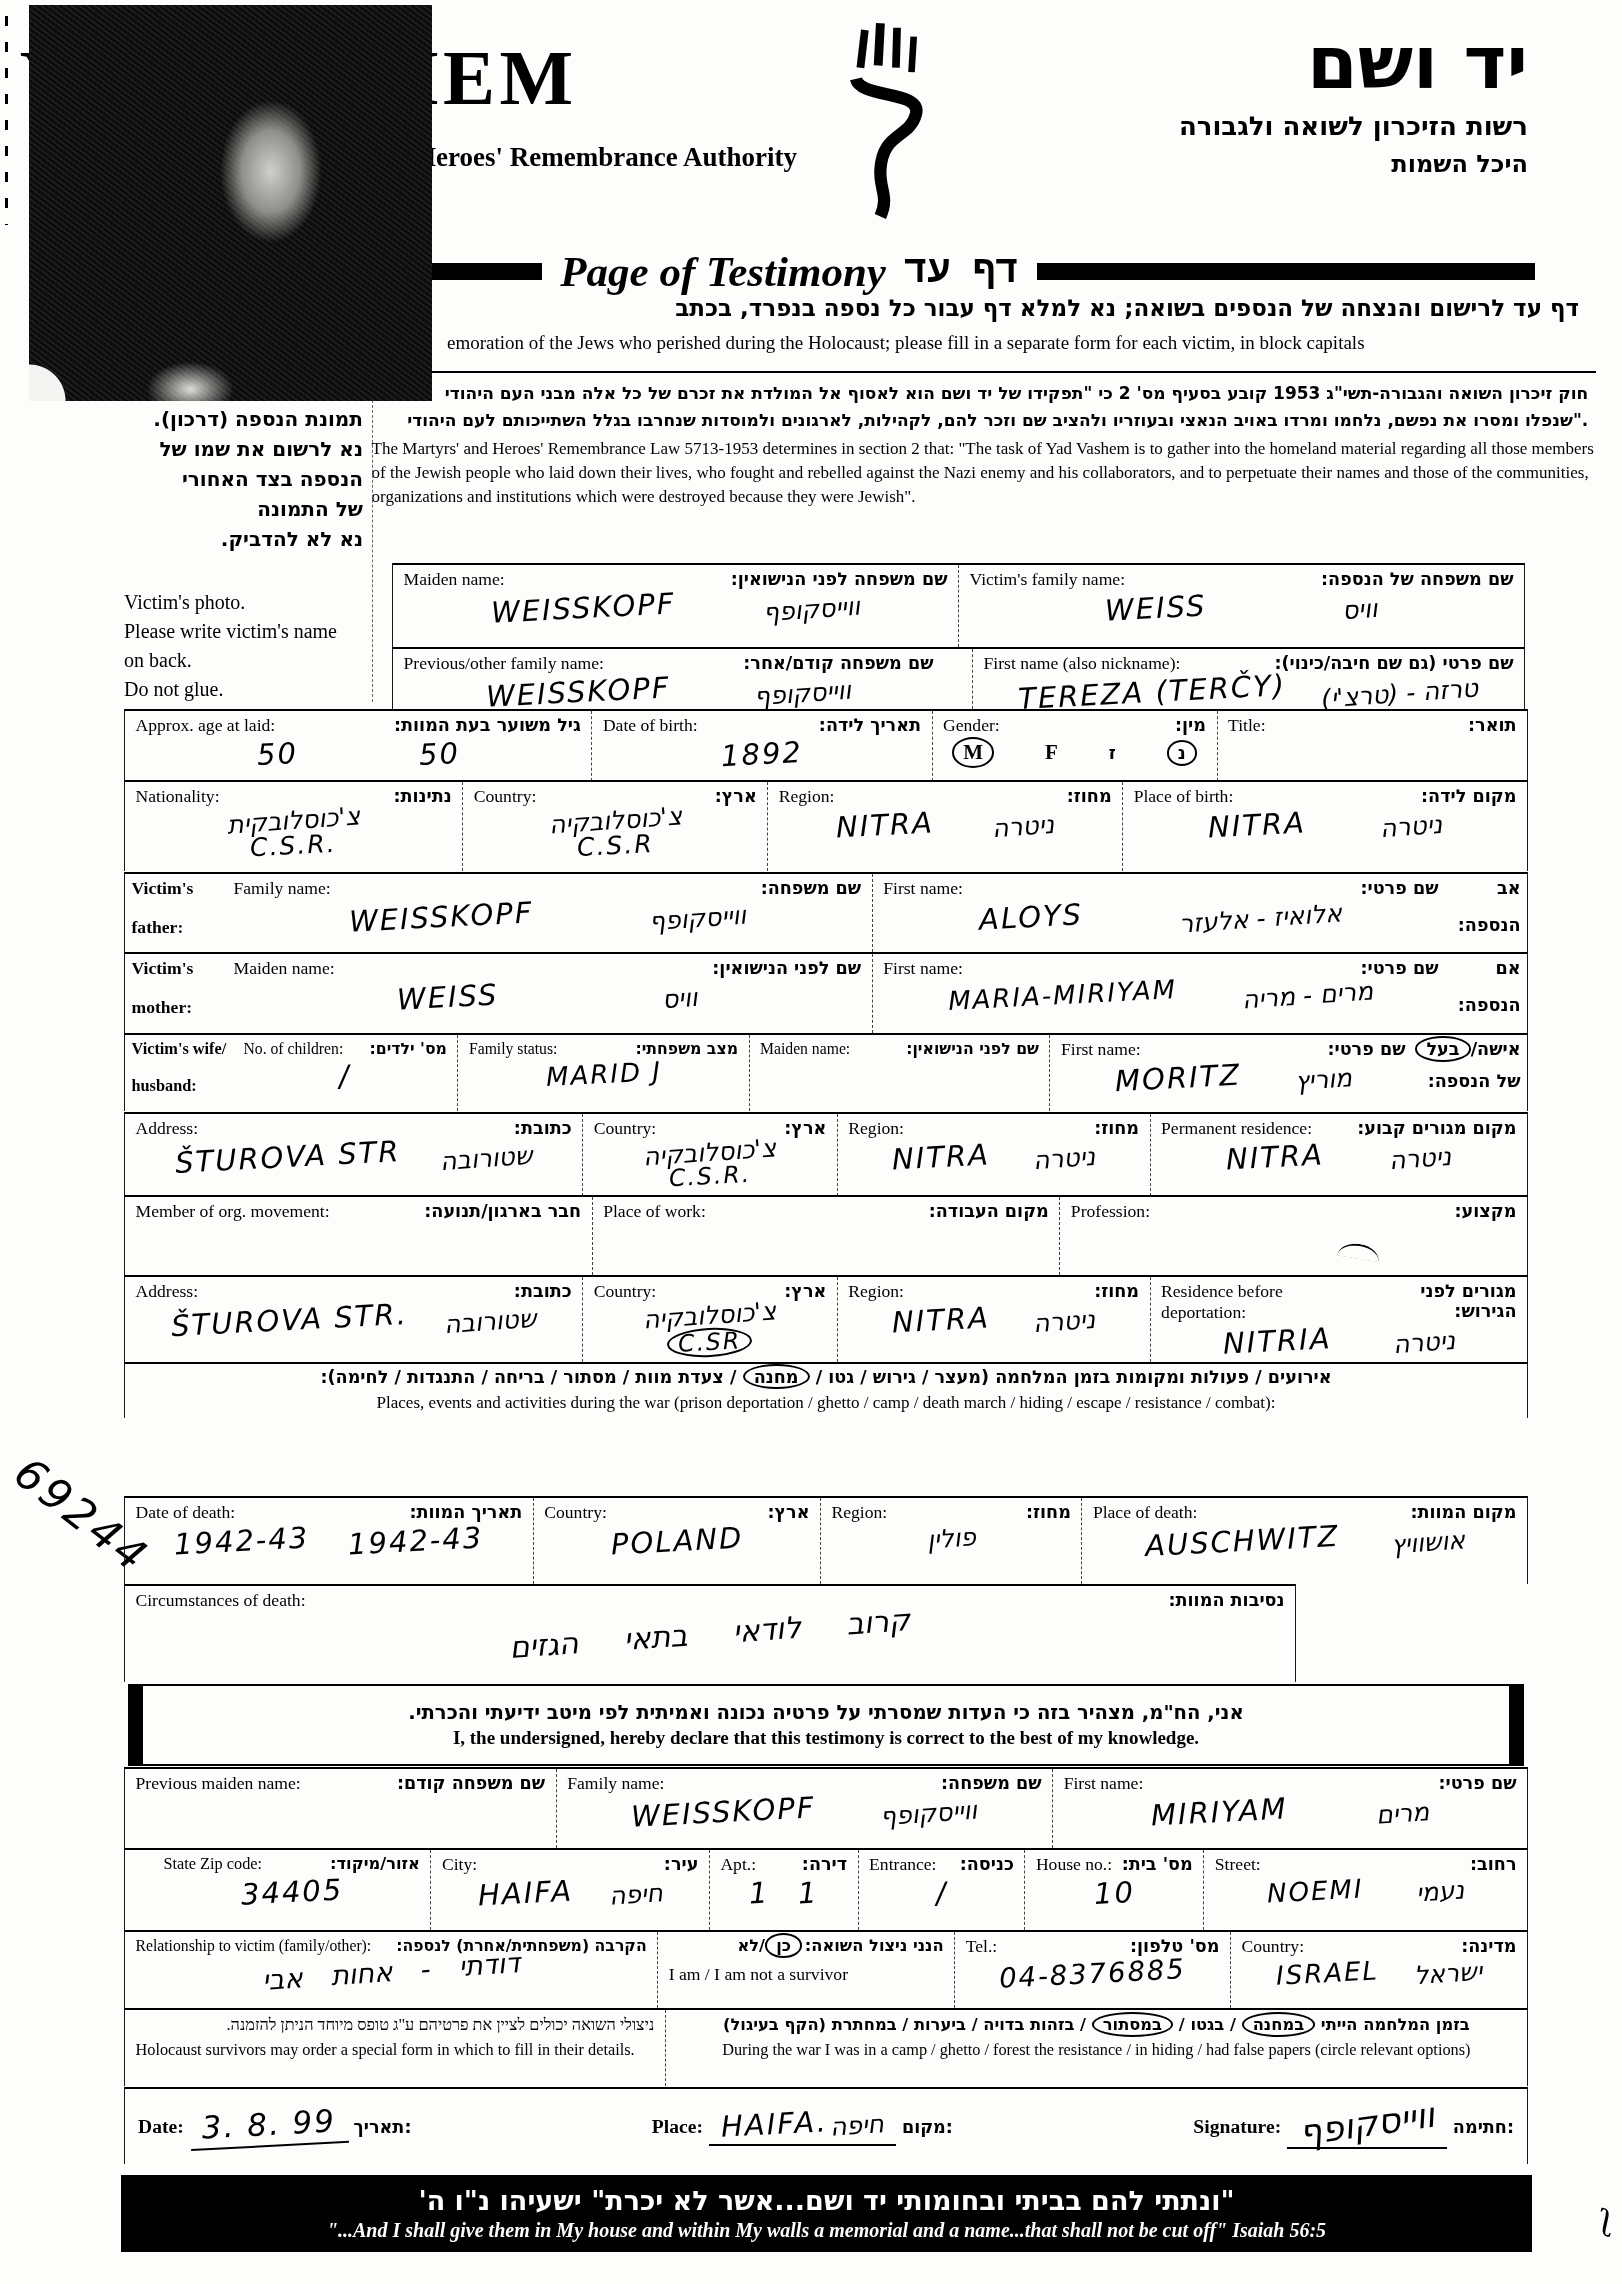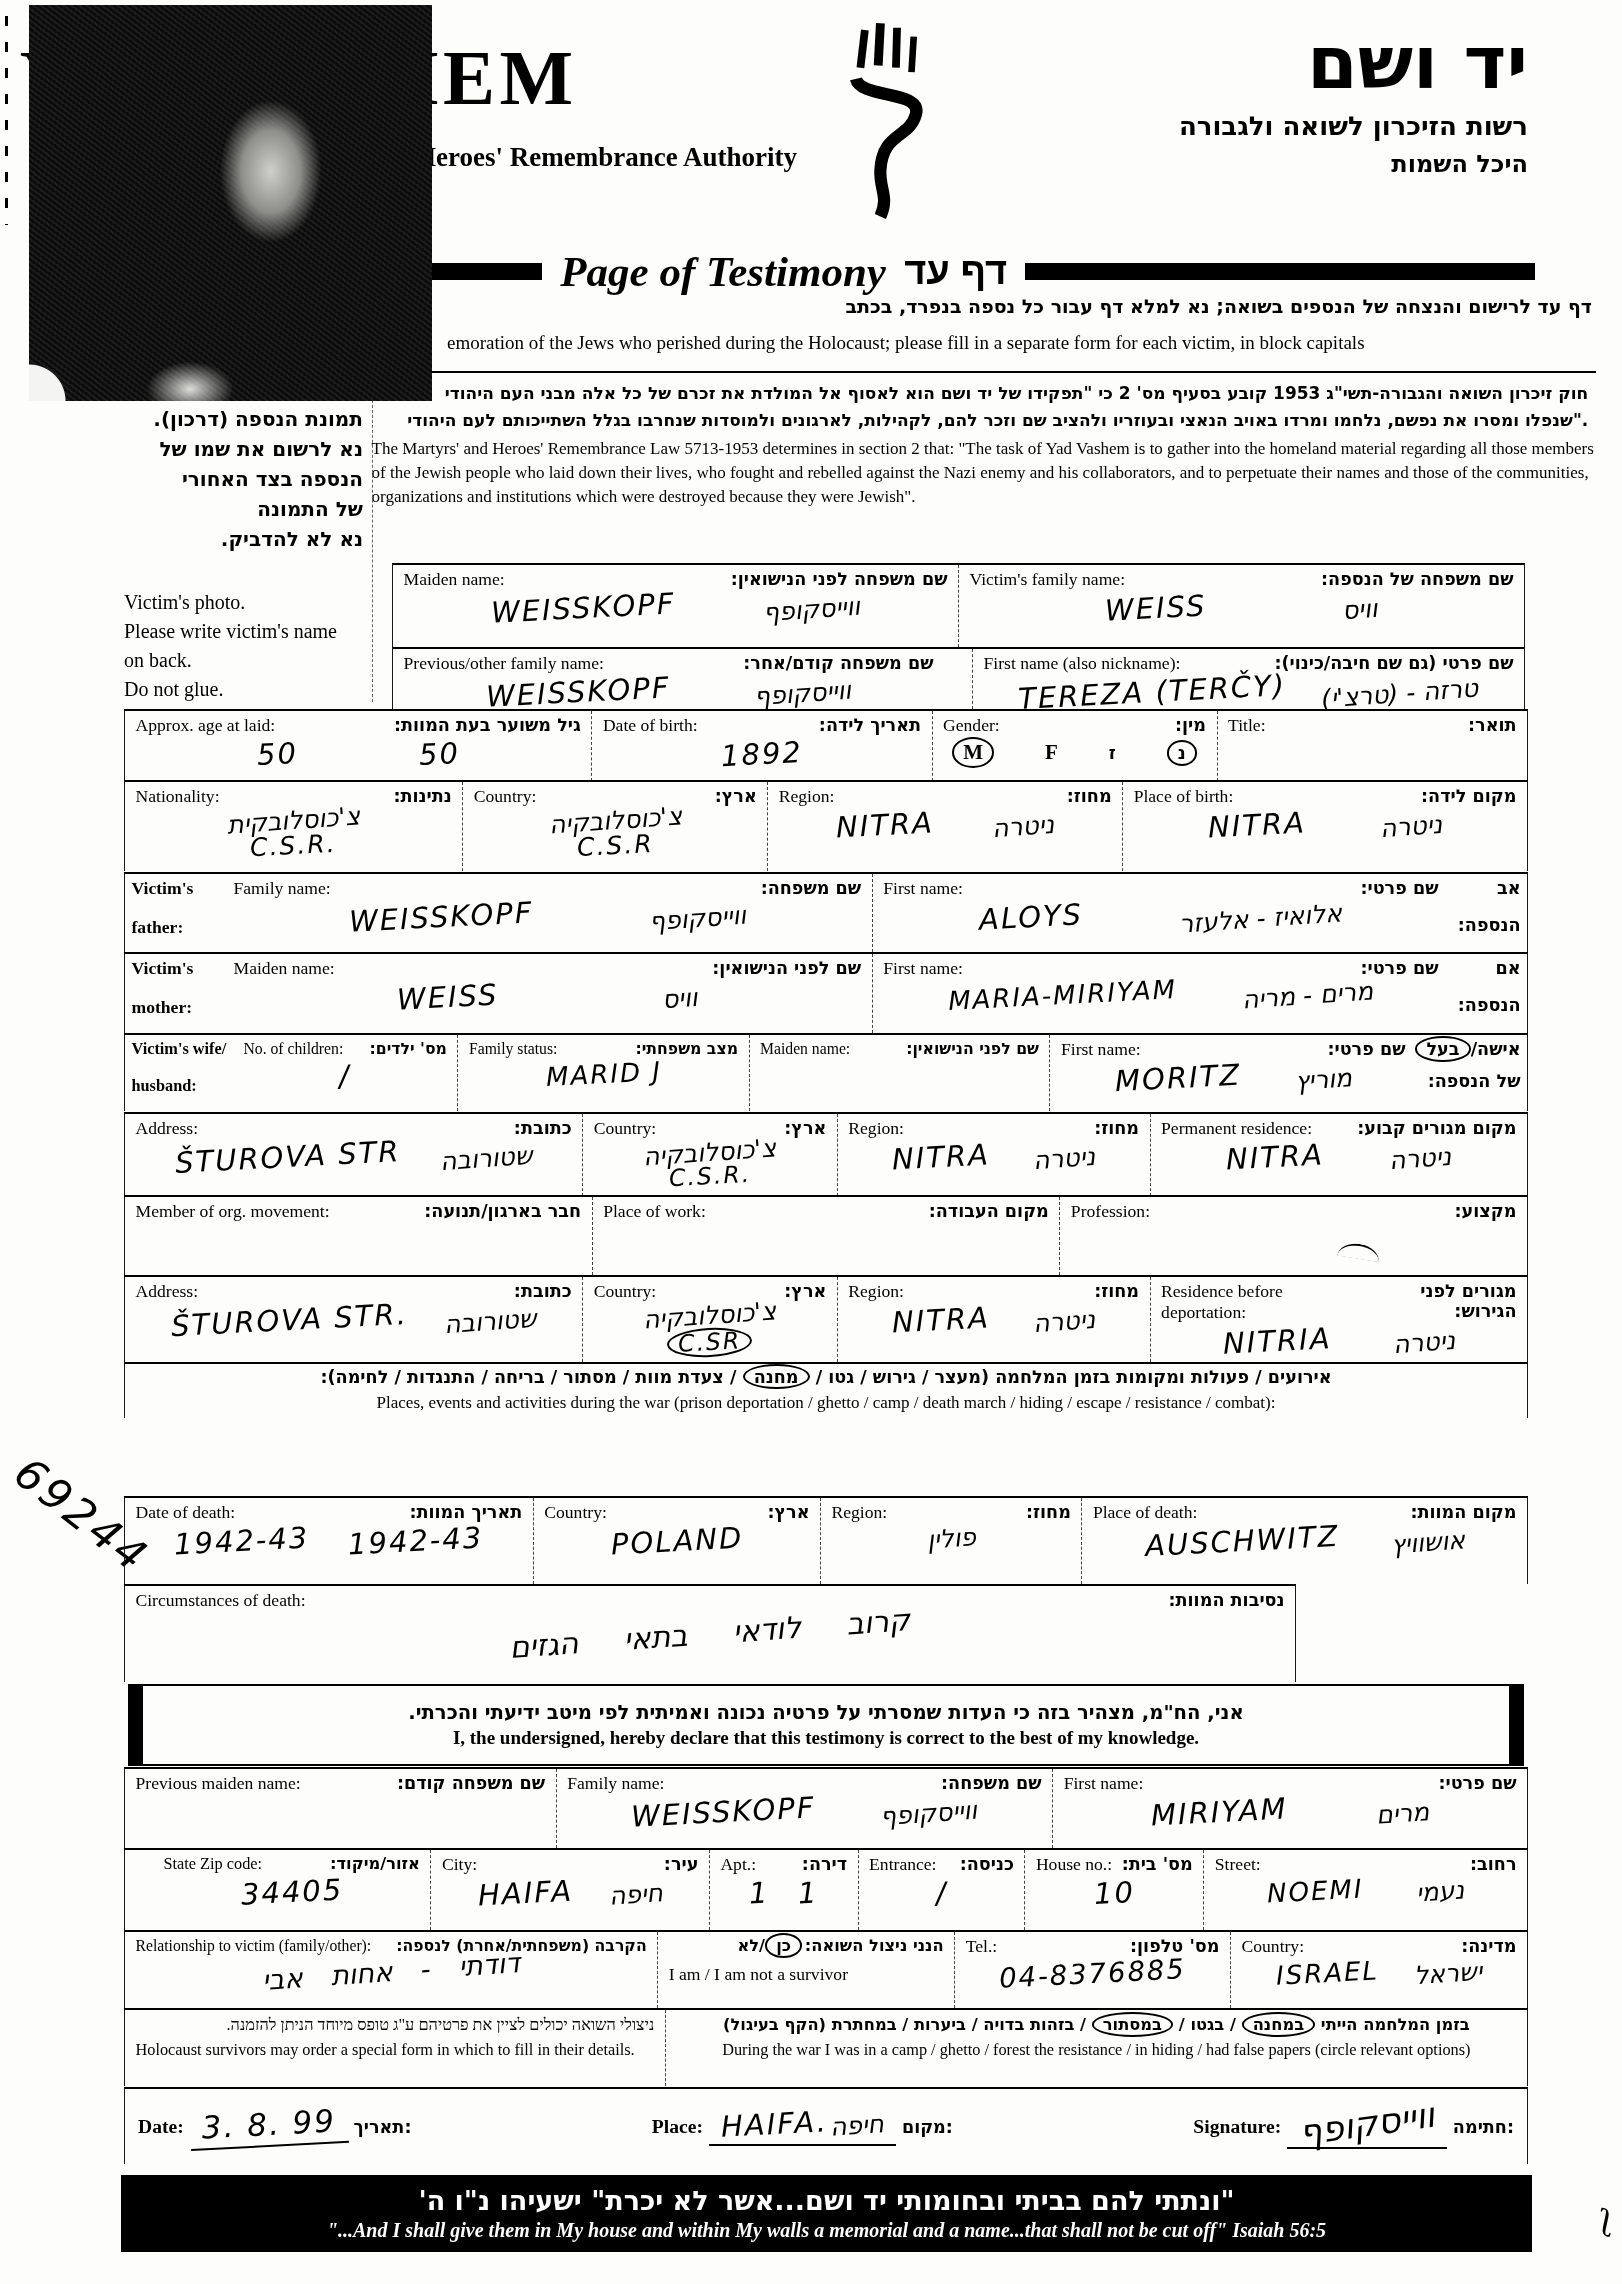--- a/index.html
+++ b/index.html
@@ -27,21 +27,21 @@
   .photo{position:absolute;left:29px;top:5.2px;width:403px;height:396px;z-index:6;
      background:
        radial-gradient(circle at 0% 100%, #f4f4f2 0 36px, rgba(255,255,255,0) 37px),
        radial-gradient(ellipse 62px 39px at 40% 97%, #dcdcd8 0%, rgba(20,20,20,0) 70%),
        radial-gradient(ellipse 65px 91px at 60% 42%, #cfcfcb 0%, #8e8e8a 45%, rgba(10,10,10,0) 78%),
        repeating-linear-gradient(37deg, rgba(255,255,255,.07) 0 2px, rgba(0,0,0,0) 2px 4.6px),
        #0c0c0c;}
   .titlebar{position:absolute;left:392px;top:247px;width:1143px;display:flex;align-items:center;gap:18.3px;}
   .bar{height:17px;background:#000;flex:none;}
   .t-en{font-family:"Liberation Serif",serif;font-style:italic;font-weight:700;font-size:43px;white-space:nowrap;}
-  .t-he{font-family:Liberation Sans, sans-serif;font-weight:700;font-size:38px;white-space:nowrap;}
+  .t-he{font-family:Liberation Mono, monospace;font-weight:700;font-size:38px;white-space:nowrap;}
   .law{position:absolute;left:369px;top:371px;width:1227px;border-top:2px solid #000;padding-top:6.5px;box-sizing:border-box;}
   .law-he{margin:1.3px 7.8px 1.3px 0;font-family:"DejaVu Sans",sans-serif;font-weight:700;font-size:17px;text-align:right;line-height:1.5;}
   .law-en{margin:3.9px 0 0 2.6px;font-size:17px;line-height:1.42;}
   .decl{position:absolute;left:128px;top:1684px;width:1396px;height:82px;border:2.6px solid #000;
         box-sizing:border-box;display:flex;}
   .dbar{width:13px;background:#000;flex:none;}
   .dtxt{flex:1;display:flex;flex-direction:column;justify-content:center;text-align:center;}
   .d-he{font-family:"DejaVu Sans",sans-serif;font-weight:700;font-size:19.6px;}
   .d-en{font-family:"Liberation Serif",serif;font-weight:700;font-size:19px;margin-top:3.9px;}
   .banner{position:absolute;left:121px;top:2175px;width:1411px;height:77px;background:#000;color:#fff;
@@ -92,21 +92,21 @@
     <div style="font-family:'DejaVu Sans',sans-serif;font-weight:700;font-size:24px;margin-top:9.1px;">היכל השמות</div>
   </div>
 
   <div class="titlebar">
     <div class="bar" style="width:150px;"></div>
     <div class="t-en">Page of Testimony</div>
     <div class="t-he">דף עד</div>
     <div class="bar" style="flex:1;"></div>
   </div>
 
-  <div class="abs" dir="rtl" style="left:369px;top:295px;width:1223px;text-align:right;font-family:'DejaVu Sans',sans-serif;font-weight:700;font-size:19px;">דף עד לרישום והנצחה של הנספים בשואה; נא למלא דף עבור כל נספה בנפרד, בכתב</div>
+  <div class="abs" dir="rtl" style="left:356px;top:295px;width:1223px;text-align:right;font-family:'DejaVu Sans',sans-serif;font-weight:700;font-size:23px;">דף עד לרישום והנצחה של הנספים בשואה; נא למלא דף עבור כל נספה בנפרד, בכתב</div>
   <div class="abs len" style="left:447px;top:332px;width:1150px;font-size:19px;">emoration of the Jews who perished during the Holocaust; please fill in a separate form for each victim, in block capitals</div>
 
   <div class="law">
     <p class="law-he">חוק זיכרון השואה והגבורה-תשי"ג 1953 קובע בסעיף מס' 2 כי "תפקידו של יד ושם הוא לאסוף אל המולדת את זכרם של כל אלה מבני העם היהודי</p>
     <p class="law-he">שנפלו ומסרו את נפשם, נלחמו ומרדו באויב הנאצי ובעוזריו ולהציב שם וזכר להם, לקהילות, לארגונים ולמוסדות שנחרבו בגלל השתייכותם לעם היהודי".</p>
     <p class="law-en">The Martyrs' and Heroes' Remembrance Law 5713-1953 determines in section 2 that: "The task of Yad Vashem is to gather into the homeland material regarding all those members of the Jewish people who laid down their lives, who fought and rebelled against the Nazi enemy and his collaborators, and to perpetuate their names and those of the communities, organizations and institutions which were destroyed because they were Jewish".</p>
   </div>
 
   <div class="abs" dir="rtl" style="left:124px;top:404px;width:239px;text-align:right;font-family:'DejaVu Sans',sans-serif;font-weight:700;font-size:20px;line-height:1.5;">
     <div>תמונת הנספה (דרכון).</div>

